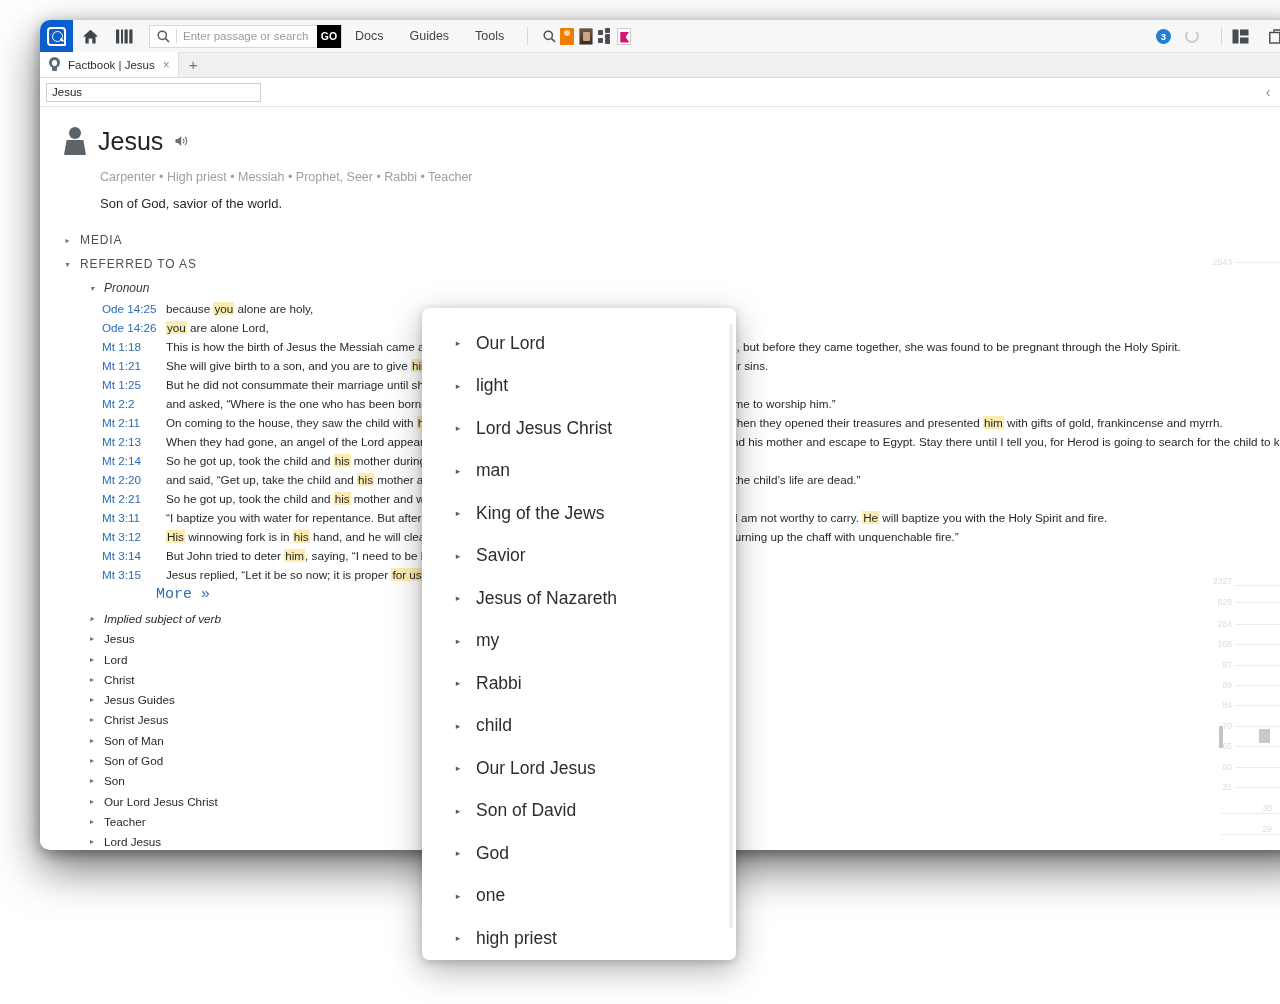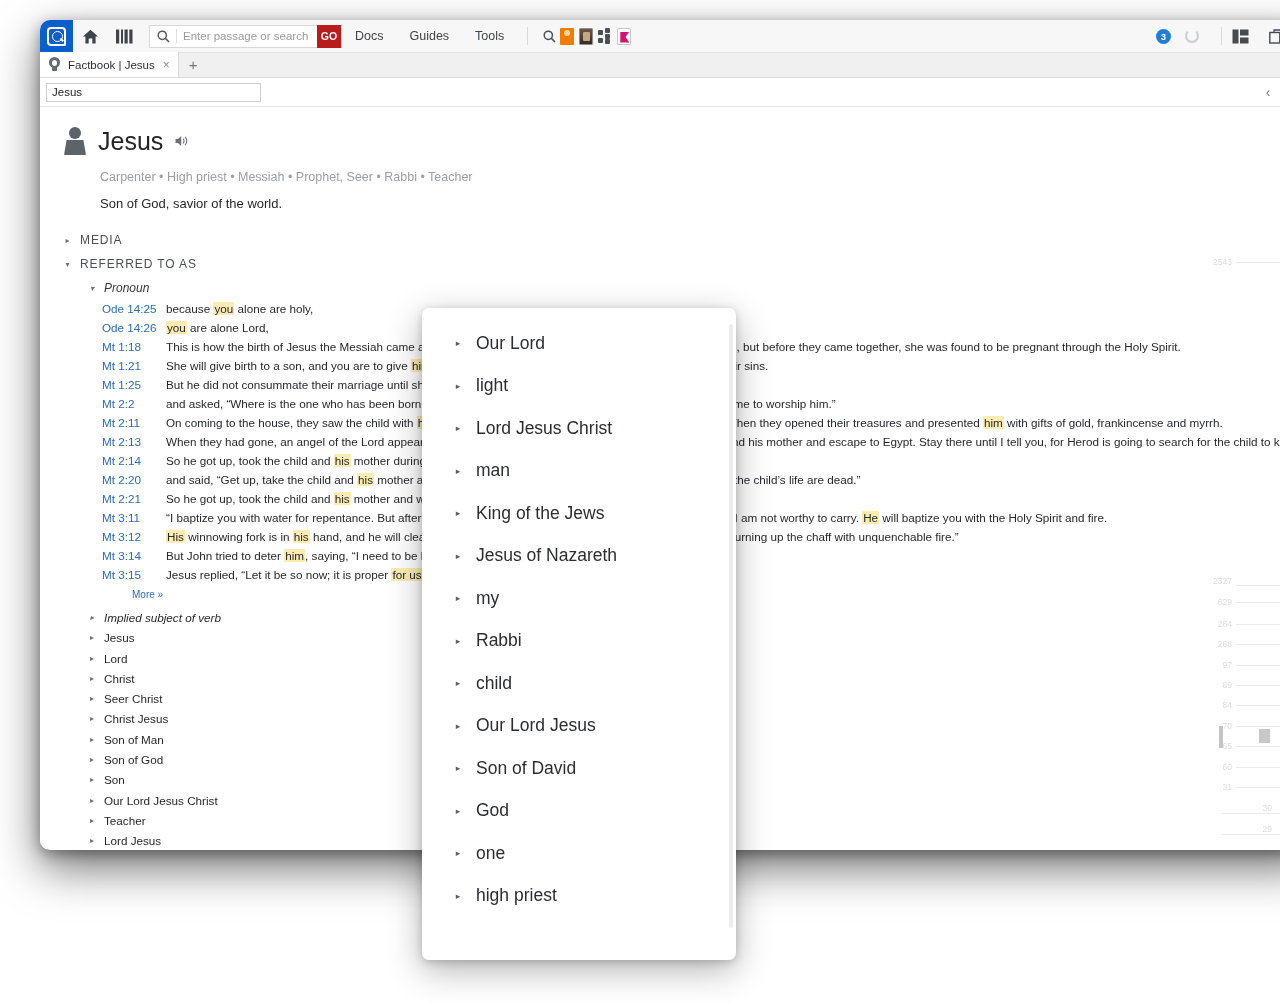--- a/index.html
+++ b/index.html
@@ -92,21 +92,21 @@
   .search-input {
     width: 140px; height: 21px;
     border: none; outline: none;
     font-size: 11.5px;
     color: #333; padding: 0 6px;
     font-family: "Liberation Sans", sans-serif;
   }
   .search-input::placeholder { color: #9a9a9a; }
   .go-btn {
     width: 24px; height: 23px;
-    background: #b91c1c;
+    background: #000000;
     color: #ffffff;
     font-size: 10.5px; font-weight: bold;
     display: flex; align-items: center; justify-content: center;
     margin-left: 0; border: none; cursor: pointer;
     font-family: "Liberation Sans", sans-serif;
   }
   .menu-link {
     font-size: 12.5px; color: #3f454b;
     padding: 0 13px; line-height: 33px;
     cursor: pointer; flex: 0 0 auto;
@@ -274,22 +274,22 @@
   .verse-row {
     display: flex; font-size: 11.7px; line-height: 19px;
     color: #26292c; white-space: nowrap;
   }
   .verse-ref {
     color: #2b6cb8; width: 54px; flex: 0 0 54px; cursor: pointer;
   }
   .verse-text { flex: 1 1 auto; margin-left: 10px; }
   mark { background: #fdecb2; color: inherit; padding: 0 1px; }
   .more-link {
-    margin-left: 46px; font-size: 10px; color: #2b6cb8;
-    cursor: pointer; display: inline-block; margin-top: 2px;
+    margin-left: 70px; font-size: 15px; color: #2b6cb8;
+    cursor: pointer; display: inline-block; margin-top: 2px; font-family: Liberation Mono, monospace;
   }
 
   .name-list { margin-left: 24px; margin-top: 6px; }
   .name-row {
     display:flex; align-items:center;
     font-size: 11.7px; color: #26292c; line-height: 20.3px;
     cursor: pointer;
   }
   .name-row.italic { font-style: italic; }
 
@@ -632,21 +632,21 @@
               <div class="name-row">
                 <span class="caret closed"></span>
                 <span>Lord</span>
               </div>
               <div class="name-row">
                 <span class="caret closed"></span>
                 <span>Christ</span>
               </div>
               <div class="name-row">
                 <span class="caret closed"></span>
-                <span>Seer Christ</span>
+                <span>Jesus Guides</span>
               </div>
               <div class="name-row">
                 <span class="caret closed"></span>
                 <span>Christ Jesus</span>
               </div>
               <div class="name-row">
                 <span class="caret closed"></span>
                 <span>Son of Man</span>
               </div>
               <div class="name-row">
@@ -694,20 +694,24 @@
         <div class="popup-row">
           <span class="caret closed"></span>
           <span>man</span>
         </div>
         <div class="popup-row">
           <span class="caret closed"></span>
           <span>King of the Jews</span>
         </div>
         <div class="popup-row">
           <span class="caret closed"></span>
+          <span>Savior</span>
+        </div>
+        <div class="popup-row">
+          <span class="caret closed"></span>
           <span>Jesus of Nazareth</span>
         </div>
         <div class="popup-row">
           <span class="caret closed"></span>
           <span>my</span>
         </div>
         <div class="popup-row">
           <span class="caret closed"></span>
           <span>Rabbi</span>
         </div>

